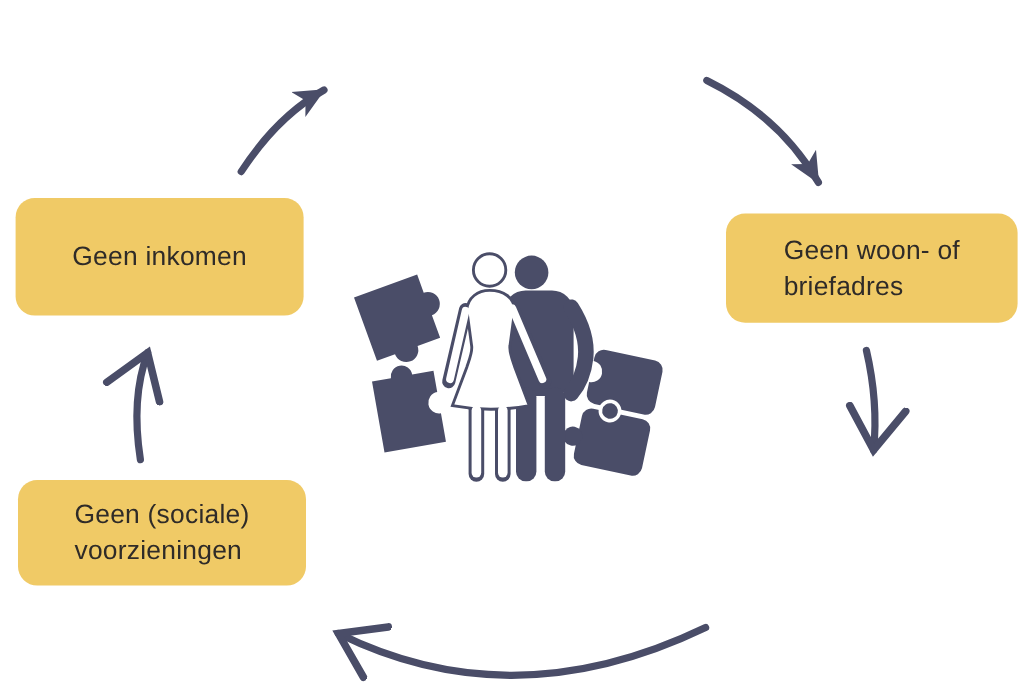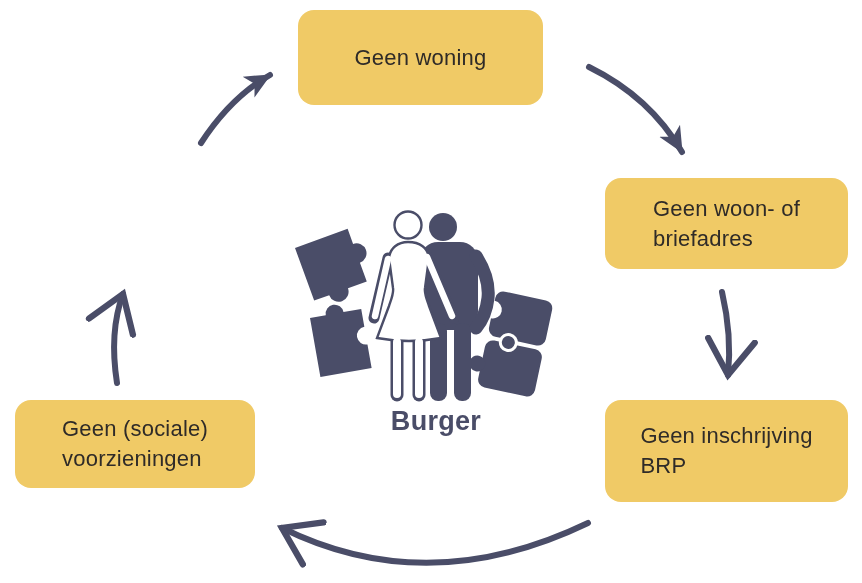--- a/index.html
+++ b/index.html
@@ -52,34 +52,30 @@
         <path class="accent-stroke" d="M0.5,0.6 L6.3,4.5 L0.5,8.4" fill="none" stroke-width="1.05" stroke-linecap="round"></path>
       </marker>
     </defs>
     <path class="arrow" d="M 201 143 Q 231 97 270 75" marker-end="url(#stealth)"></path>
     <path class="arrow" d="M 589 67 Q 650 97 682 152" marker-end="url(#stealth)"></path>
     <path class="arrow" d="M 722 292 Q 732 335 728 375" marker-end="url(#vopen)"></path>
     <path class="arrow" d="M 588 523 Q 428 600 282 528" marker-end="url(#vopen)"></path>
     <path class="arrow" d="M 117 383 Q 109 332 123 294" marker-end="url(#vopen)"></path>
   </svg>
 
-  <div class="node-box single" id="box-top">
-    <span class="label">Geen woning</span>
-  </div>
   <div class="node-box" id="box-right-top">
     <span class="label">Geen woon- of
 briefadres</span>
   </div>
-  <div class="node-box" id="box-right-bottom">
-    <span class="label">Geen inschrijving
-BRP</span>
-  </div>
   <div class="node-box" id="box-left-bottom">
     <span class="label">Geen (sociale)
 voorzieningen</span>
+  </div>
+  <div class="node-box single" id="box-left-top">
+    <span class="label">Geen inkomen</span>
   </div>
 
   <svg class="center-art" viewBox="0 0 290 250">
 
     <g transform="translate(10,50) rotate(-20)">
       <path class="accent-fill" d="M0 0 H56 V16 A10 10 0 1 1 56 36 V56 H36 A10 10 0 1 1 16 56 H0 Z"></path>
     </g>
 
     <g transform="translate(25,120) rotate(-10)">
       <path class="accent-fill" d="M0 0 H16 A9 9 0 1 1 34 0 H52 V18 A9 9 0 1 0 52 36 V60 H0 Z"></path>
@@ -112,15 +108,14 @@
 
       <circle class="woman-outline" cx="123" cy="27" r="13.5"></circle>
 
       <line x1="103" y1="61" x2="90" y2="118" stroke="#FFFFFF" stroke-width="6.5" stroke-linecap="round"></line>
       <line x1="142" y1="59" x2="167" y2="118" stroke="#FFFFFF" stroke-width="6.5" stroke-linecap="round"></line>
       <line x1="112" y1="144" x2="112" y2="196" stroke="#FFFFFF" stroke-width="8" stroke-linecap="round"></line>
       <line x1="134" y1="144" x2="134" y2="196" stroke="#FFFFFF" stroke-width="8" stroke-linecap="round"></line>
     </g>
   </svg>
 
-  <div class="center-label">Burger</div>
 
 </div>
 
 </body></html>

